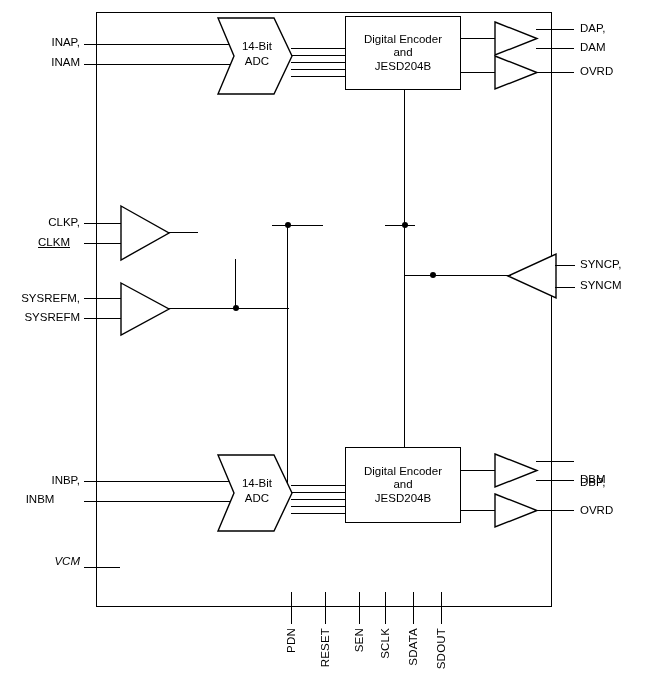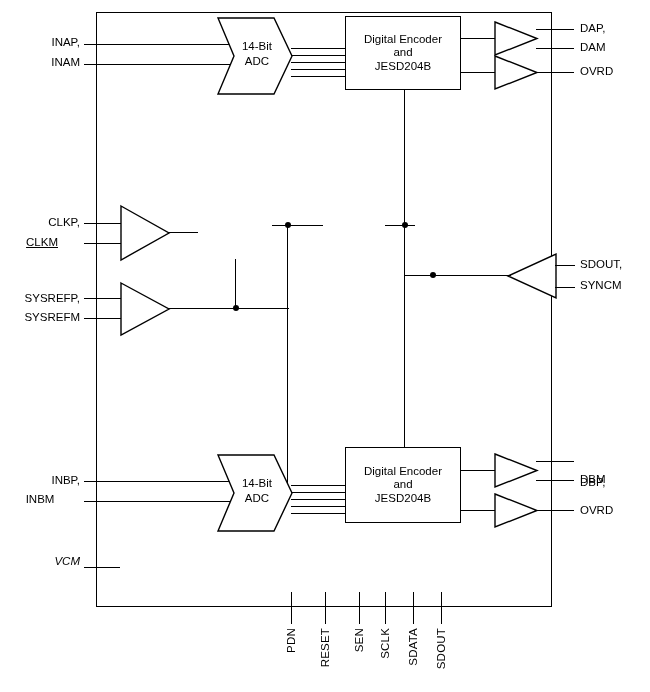--- a/index.html
+++ b/index.html
@@ -113,21 +113,21 @@
   <div class="lbl" style="left:580px; top:41px;">DAM</div>
 
   <div class="wire h" style="left:460px; top:72px; width:36px;"></div>
   <svg class="shape" style="left:495px; top:56px; width:42px; height:33px;" viewBox="0 0 42 33">
     <polygon points="0,0 42,16.5 0,33" fill="#ffffff" stroke="#000000" stroke-width="1.4"></polygon>
   </svg>
   <div class="wire h" style="left:536px; top:72px; width:38px;"></div>
   <div class="lbl" style="left:580px; top:65px;">OVRD</div>
 
   <div class="lbl r" style="left:0px; top:216px; width:80px;">CLKP,</div>
-  <div class="lbl r" style="left:0px; top:236px; width:58px;text-decoration:underline;">CLKM</div>
+  <div class="lbl r" style="left:12px; top:236px; width:58px;text-decoration:underline;">CLKM</div>
 
   <div class="wire h" style="left:84px; top:223px; width:38px;"></div>
   <div class="wire h" style="left:84px; top:243px; width:38px;"></div>
 
   <svg class="shape" style="left:121px; top:206px; width:48px; height:54px;" viewBox="0 0 48 54">
     <polygon points="0,0 48,27 0,54" fill="#ffffff" stroke="#000000" stroke-width="1.4"></polygon>
   </svg>
   <div class="wire h" style="left:168px; top:232px; width:30px;"></div>
 
 
@@ -143,24 +143,24 @@
   <div class="wire v" style="left:404px; top:225px; height:222px;"></div>
   <div class="dot" style="left:430px; top:272px;"></div>
   <div class="wire h" style="left:404px; top:275px; width:30px;"></div>
 
   <svg class="shape" style="left:508px; top:254px; width:48px; height:44px;" viewBox="0 0 48 44">
     <polygon points="48,0 48,44 0,22" fill="#ffffff" stroke="#000000" stroke-width="1.4"></polygon>
   </svg>
   <div class="wire h" style="left:433px; top:275px; width:78px;"></div>
   <div class="wire h" style="left:555px; top:265px; width:20px;"></div>
   <div class="wire h" style="left:555px; top:287px; width:20px;"></div>
-  <div class="lbl" style="left:580px; top:258px;">SDOUT,</div>
+  <div class="lbl" style="left:580px; top:258px;">SYNCP,</div>
   <div class="lbl" style="left:580px; top:279px;">SYNCM</div>
 
-  <div class="lbl r" style="left:0px; top:292px; width:80px;">SYSREFP,</div>
+  <div class="lbl r" style="left:0px; top:292px; width:80px;">SYSREFM,</div>
   <div class="lbl r" style="left:0px; top:311px; width:80px;">SYSREFM</div>
 
   <div class="wire h" style="left:84px; top:298px; width:38px;"></div>
   <div class="wire h" style="left:84px; top:318px; width:38px;"></div>
 
   <svg class="shape" style="left:121px; top:283px; width:48px; height:52px;" viewBox="0 0 48 52">
     <polygon points="0,0 48,26 0,52" fill="#ffffff" stroke="#000000" stroke-width="1.4"></polygon>
   </svg>
   <div class="wire h" style="left:168px; top:308px; width:121px;"></div>
   <div class="dot" style="left:233px; top:305px;"></div>

